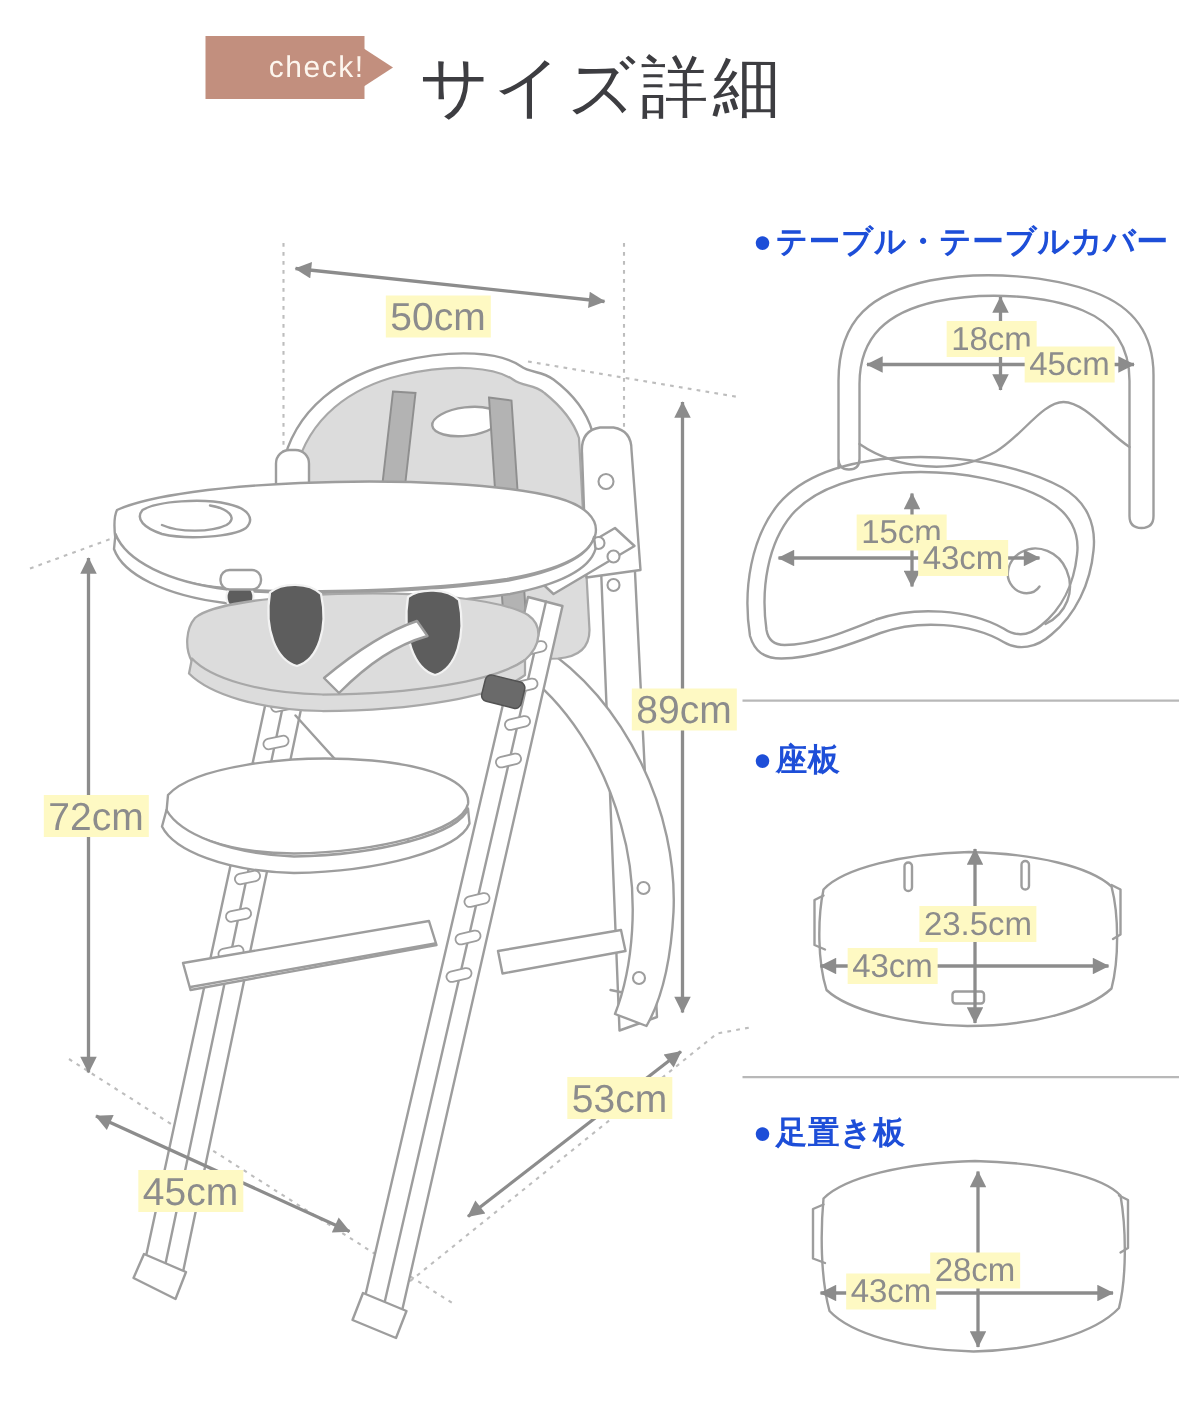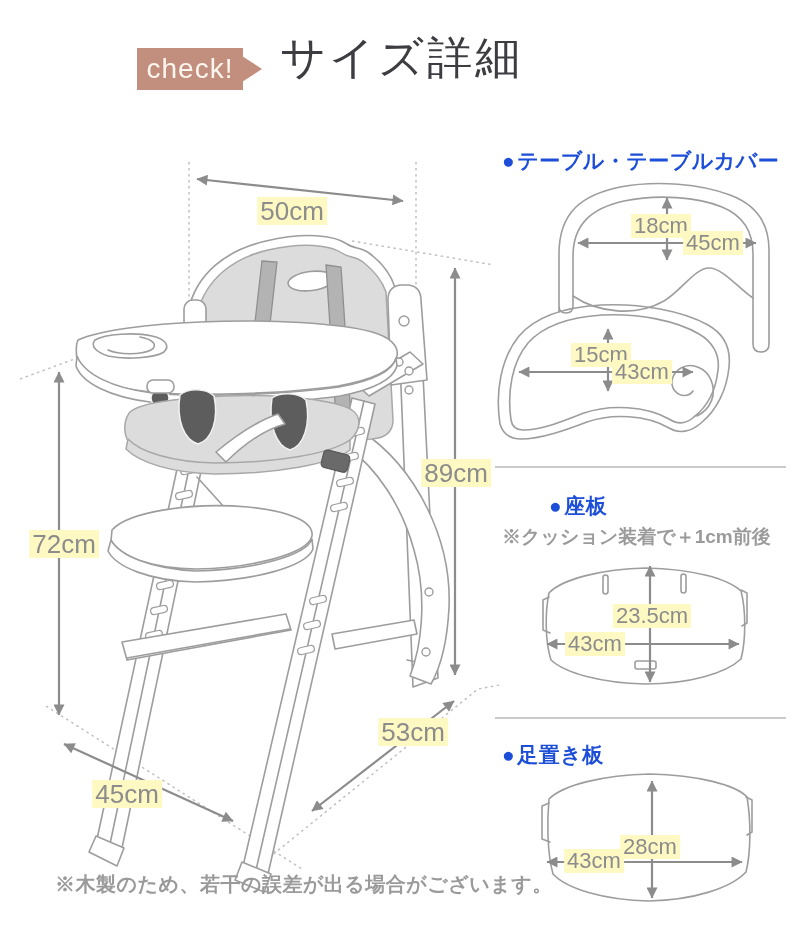--- a/index.html
+++ b/index.html
@@ -4,23 +4,23 @@
 <style>
   html,body { margin:0; padding:0; background:#fff; }
   .stage {
     position:relative; width:801px; height:942px; background:#ffffff;
     overflow:hidden; font-family:"Liberation Sans", sans-serif;
   }
   .stage svg { position:absolute; left:0; top:0; }
 
   
   .check-badge {
-    position:absolute; left:137px; top:48px; width:106px; height:42px;
-    background:#c28f7e; color:#fdf6ee; font-size:28px; letter-spacing:1px;
-    display:flex; align-items:center; justify-content:center;
+    position:absolute; left:137px; top:24px; width:106px; height:42px;
+    background:#c28f7e; color:#fdf6ee; font-size:20px; letter-spacing:1px;
+    display:flex; align-items:center; justify-content:flex-end;
   }
   .check-badge::after {
     content:""; position:absolute; right:-19px; top:8px;
     border-top:13px solid transparent; border-bottom:13px solid transparent;
     border-left:20px solid #c28f7e;
   }
   .page-title {
     position:absolute; left:280px; top:28px; font-size:45px; font-weight:normal;
     color:#3d3d41; letter-spacing:3px; white-space:nowrap;
   }
@@ -219,28 +219,26 @@
   <div class="dim-label" style="left:413px; top:732px;">53cm</div>
 
   <div class="sec-heading" style="left:502px; top:147px;">
     <span class="bullet">●</span><span>テーブル・テーブルカバー</span>
   </div>
   <div class="dim-label sm" style="left:661px; top:226px;">18cm</div>
   <div class="dim-label sm" style="left:713px; top:243px;">45cm</div>
   <div class="dim-label sm" style="left:601px; top:355px;">15cm</div>
   <div class="dim-label sm" style="left:642px; top:372px;">43cm</div>
 
-  <div class="sec-heading" style="left:502px; top:492px;margin-left:47px;">
+  <div class="sec-heading" style="left:502px; top:492px;">
     <span class="bullet">●</span><span>座板</span>
   </div>
-  <div class="sec-note">※クッション装着で＋1cm前後</div>
   <div class="dim-label sm" style="left:652px; top:616px;text-align:right;">23.5cm</div>
   <div class="dim-label sm" style="left:595px; top:644px;">43cm</div>
 
   <div class="sec-heading" style="left:502px; top:741px;">
     <span class="bullet">●</span><span>足置き板</span>
   </div>
   <div class="dim-label sm" style="left:650px; top:847px;">28cm</div>
   <div class="dim-label sm" style="left:594px; top:861px;">43cm</div>
 
-  <div class="footnote">※木製のため、若干の誤差が出る場合がございます。</div>
 
 </div>
 
 </body></html>

